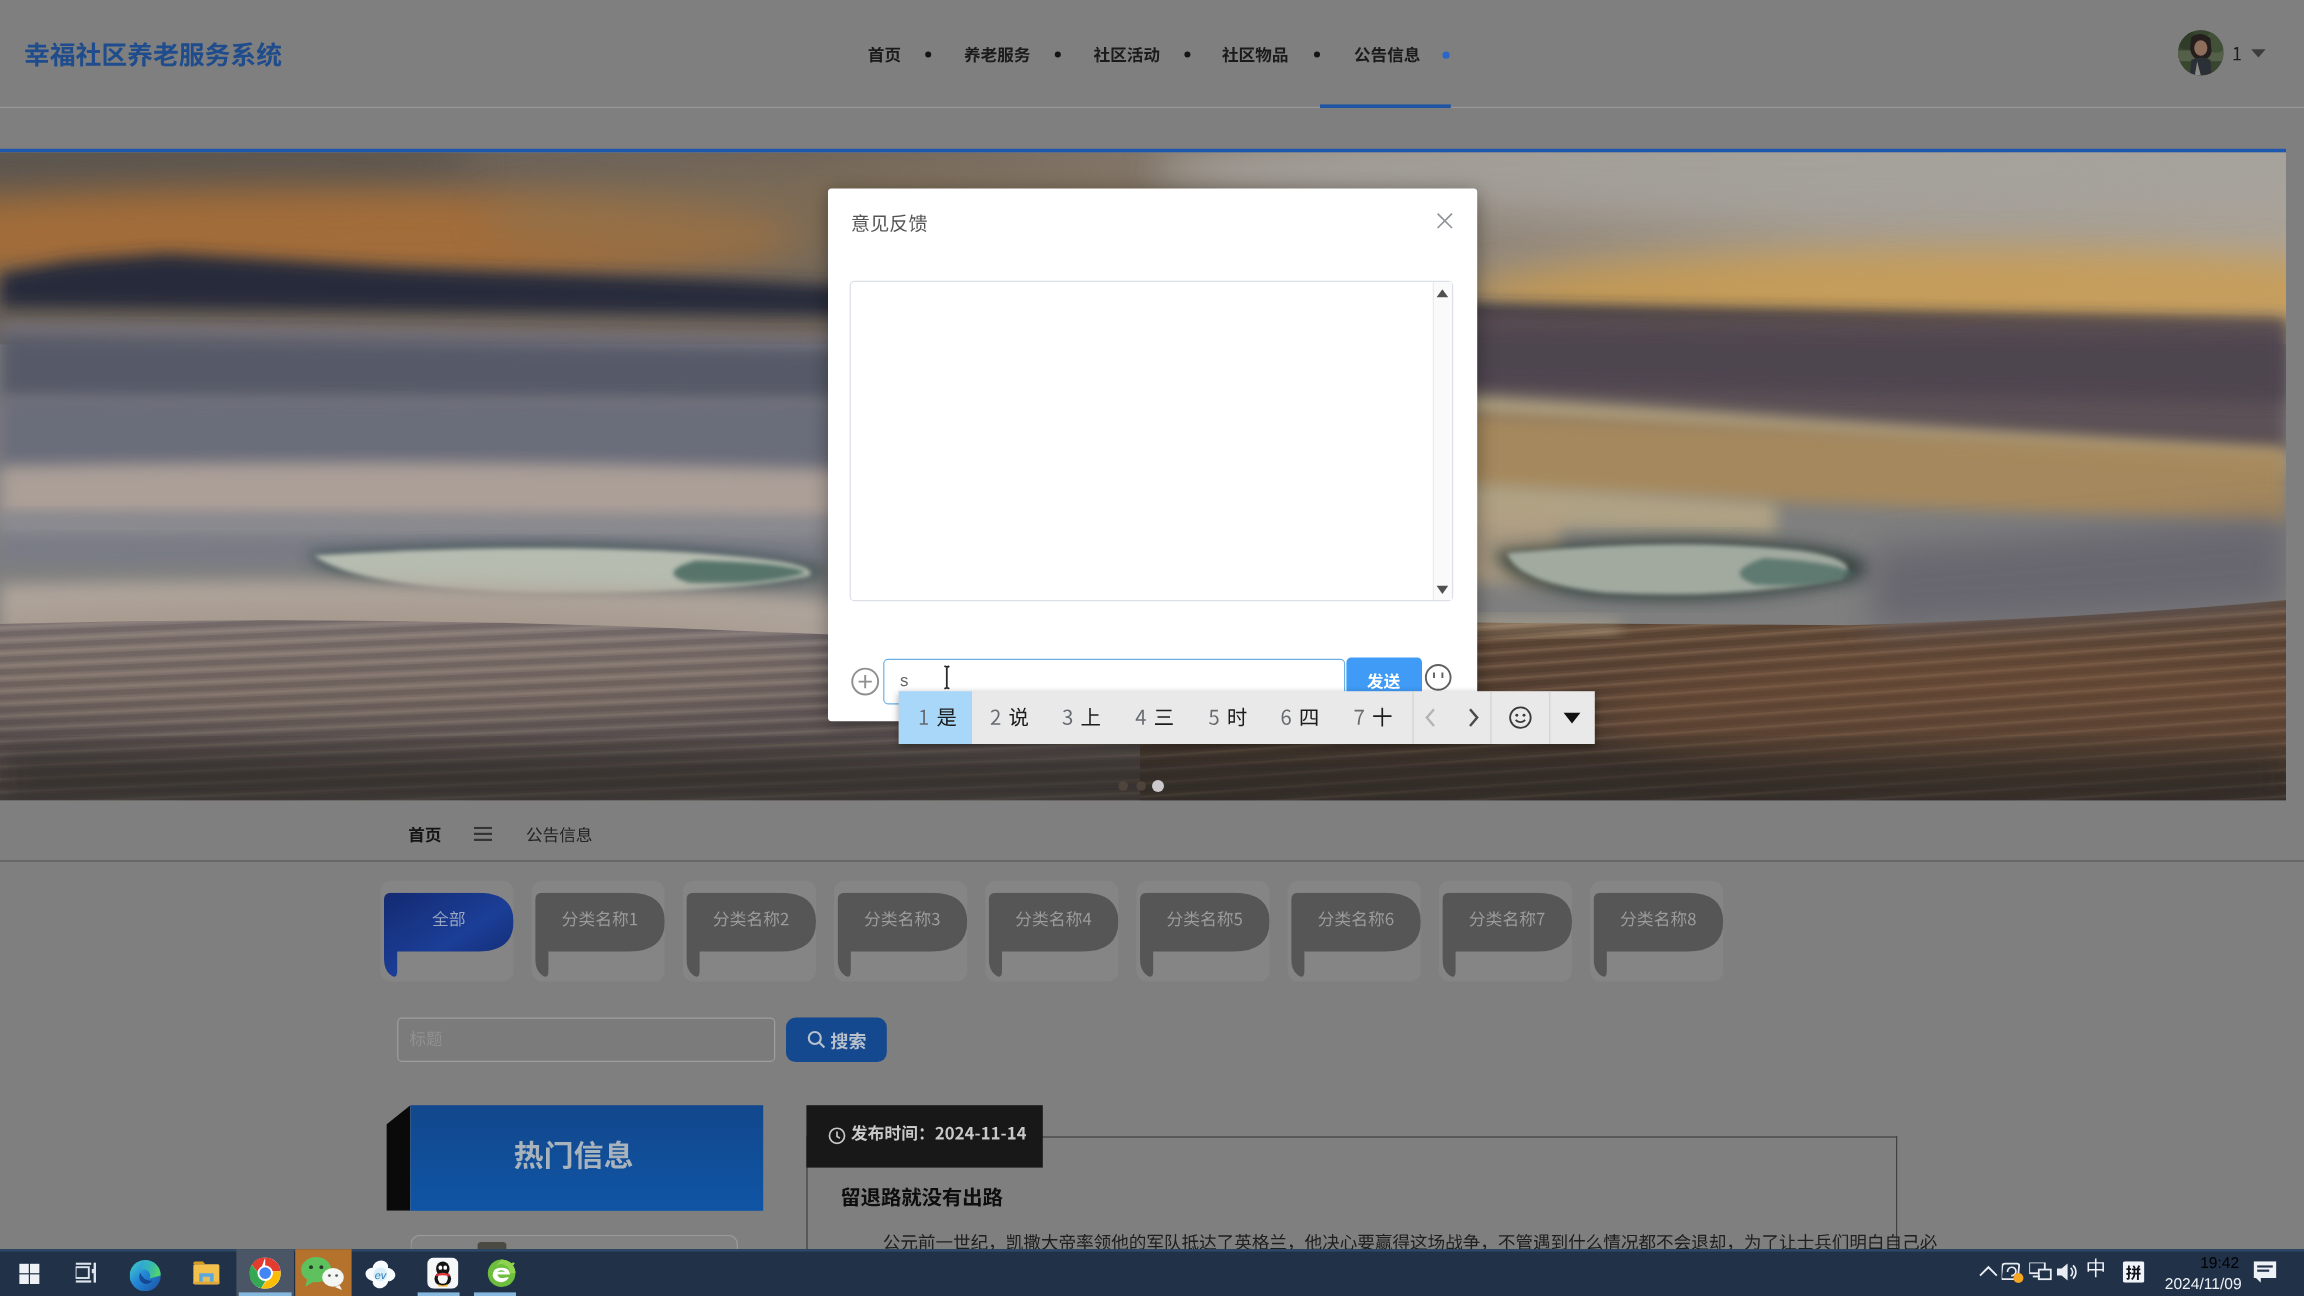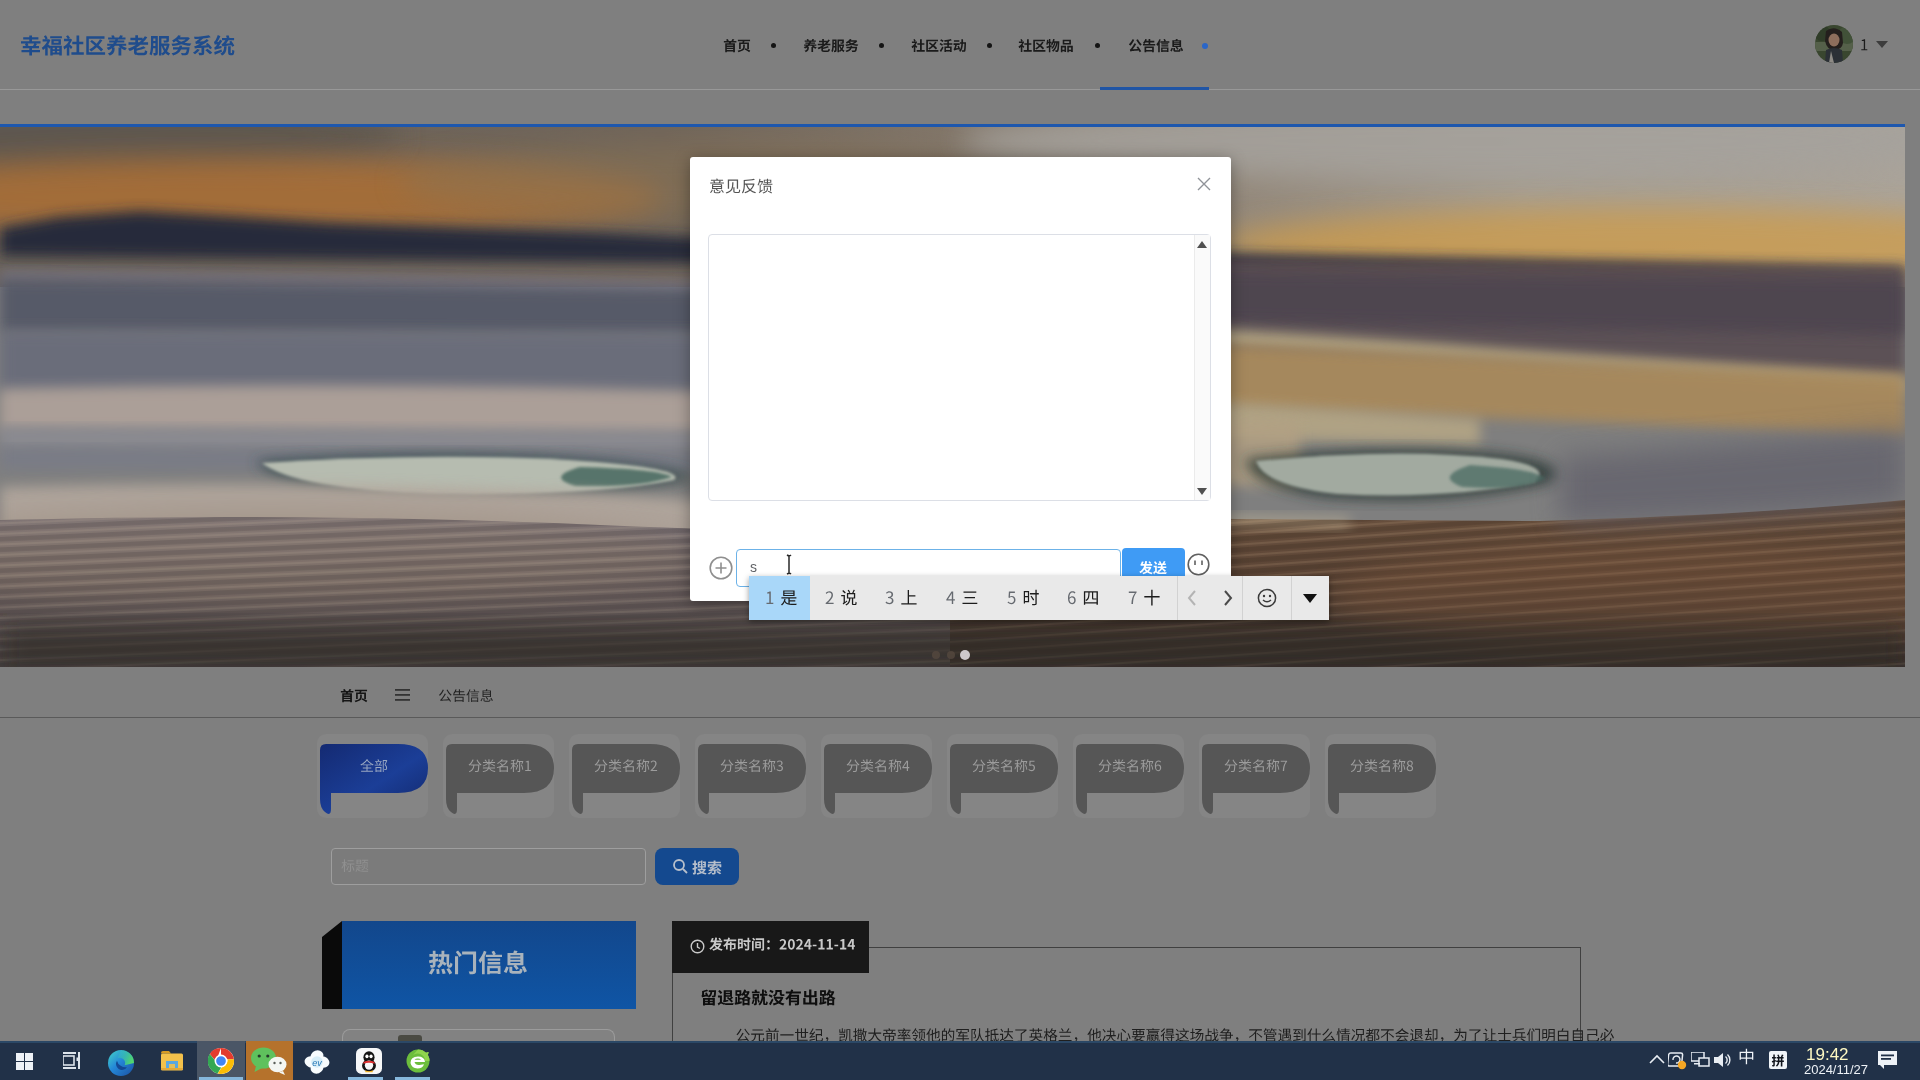--- a/index.html
+++ b/index.html
@@ -416,22 +416,22 @@
   </svg>
 <svg class="abs" style="left:1738px;top:1046px" width="17" height="22" viewBox="0 -17 17 22">
     <path d="M7.8 -14.3V-11.2H1.6V-3.2H2.9V-4.2H7.8V1.3H9.1V-4.2H14.0V-3.2H15.3V-11.2H9.1V-14.3ZM2.9 -5.5V-10.0H7.8V-5.5ZM14.0 -5.5H9.1V-10.0H14.0Z" fill="#f0f4f8"></path>
   </svg>
 <svg class="abs" style="left:1769px;top:1051px" width="18" height="18" viewBox="0 0 18 18">
 <rect width="18" height="18" rx="2" fill="#f0f4f8"></rect>
 <g transform="translate(2.5 14.5)">
       <path d="M1.8 -11.0V-8.6H0.5V-7.1H1.8V-4.8L0.3 -4.4L0.6 -3.0L1.8 -3.3V-0.7C1.8 -0.5 1.8 -0.5 1.6 -0.5C1.5 -0.5 1.0 -0.5 0.5 -0.5C0.7 -0.1 0.9 0.6 1.0 1.0C1.8 1.0 2.4 1.0 2.8 0.7C3.2 0.5 3.3 0.0 3.3 -0.7V-3.7L4.4 -4.1L4.3 -5.5L3.3 -5.2V-7.1H4.4V-8.6H3.3V-11.0ZM9.3 -7.0V-4.9H7.9V-7.0ZM10.4 -11.1C10.1 -10.3 9.7 -9.2 9.3 -8.4H7.1L8.2 -8.8C8.0 -9.4 7.5 -10.3 7.0 -11.0L5.7 -10.5C6.1 -9.8 6.5 -9.0 6.7 -8.4H5.1V-7.0H6.4V-4.9H4.7V-3.4H6.3C6.2 -2.2 5.8 -0.8 4.4 0.1C4.7 0.4 5.2 0.9 5.4 1.2C7.1 0.0 7.7 -1.8 7.9 -3.4H9.3V1.1H10.9V-3.4H12.4V-4.9H10.9V-7.0H12.1V-8.4H10.9C11.2 -9.1 11.6 -9.8 12.0 -10.5Z" fill="#10141c"></path>
     </g>
   </svg>
-<div class="abs" style="left:1806px;top:1045px;width:60px;height:14px;color:#fef9c3;font-size:17px;text-align:left">19:42</div>
-<div class="abs" style="left:1793px;top:1062px;width:86px;height:14px;color:#eef2f7;font-size:13px;text-align:center">2024/11/27</div>
+<div class="abs" style="left:1806px;top:1045px;width:60px;height:14px;color:#000000;font-size:13px;text-align:right">19:42</div>
+<div class="abs" style="left:1793px;top:1062px;width:86px;height:14px;color:#eef2f7;font-size:13px;text-align:center">2024/11/09</div>
 <svg class="abs" style="left:1878px;top:1051px" width="19" height="18" viewBox="0 0 19 18">
 <path d="M0 0 L19 0 L19 14 L6 14 L6 18 L2 14 L0 14 Z" fill="#eef2f7"></path>
 <rect x="3" y="3.5" width="13" height="1.8" fill="#213148"></rect>
     <rect x="3" y="7" width="10" height="1.8" fill="#213148"></rect>
   </svg>
 <div class="abs" style="left:690px;top:157px;width:541px;height:444px;background:#fff;border-radius:3px;box-shadow:0 3px 16px rgba(0,0,0,0.35)"></div>
 <svg style="position:absolute;left:709px;top:176px" width="64" height="21" viewBox="0 -16.0 64 20.8">
     <path d="M4.8 -2.4V-0.3C4.8 0.8 5.2 1.1 6.8 1.1C7.2 1.1 9.5 1.1 9.8 1.1C11.2 1.1 11.5 0.7 11.6 -1.1C11.3 -1.2 10.9 -1.3 10.6 -1.5C10.5 -0.1 10.4 0.1 9.7 0.1C9.2 0.1 7.3 0.1 6.9 0.1C6.1 0.1 5.9 0.1 5.9 -0.3V-2.4ZM11.9 -2.2C12.7 -1.4 13.6 -0.2 13.9 0.6L14.9 0.1C14.5 -0.7 13.6 -1.8 12.8 -2.7ZM2.9 -2.5C2.5 -1.6 1.8 -0.4 1.0 0.3L2.0 0.9C2.8 0.1 3.4 -1.1 3.9 -2.1ZM4.2 -5.2H11.9V-4.0H4.2ZM4.2 -7.1H11.9V-6.0H4.2ZM3.0 -7.9V-3.2H7.1L6.5 -2.7C7.4 -2.2 8.5 -1.4 9.0 -0.9L9.8 -1.6C9.3 -2.1 8.3 -2.8 7.5 -3.2H13.1V-7.9ZM5.4 -11.3H10.6C10.4 -10.8 10.1 -10.2 9.8 -9.7H6.1C6.0 -10.1 5.7 -10.8 5.4 -11.3ZM7.1 -13.3C7.3 -13.0 7.5 -12.6 7.6 -12.3H1.9V-11.3H5.2L4.3 -11.1C4.5 -10.6 4.8 -10.1 4.9 -9.7H1.2V-8.7H14.9V-9.7H11.1C11.3 -10.1 11.6 -10.6 11.8 -11.1L10.9 -11.3H14.1V-12.3H9.0C8.8 -12.7 8.5 -13.2 8.2 -13.6Z M24.3 -4.8V-0.8C24.3 0.5 24.8 0.9 26.3 0.9C26.6 0.9 28.8 0.9 29.2 0.9C30.6 0.9 31.0 0.3 31.2 -2.2C30.8 -2.3 30.3 -2.5 30.0 -2.7C30.0 -0.5 29.9 -0.2 29.1 -0.2C28.6 -0.2 26.8 -0.2 26.4 -0.2C25.6 -0.2 25.5 -0.3 25.5 -0.8V-4.8ZM23.2 -9.8C23.1 -4.2 22.9 -1.1 16.7 0.3C17.0 0.5 17.3 1.0 17.4 1.3C23.9 -0.3 24.3 -3.8 24.5 -9.8ZM18.8 -12.5V-3.4H20.1V-11.3H27.8V-3.4H29.1V-12.5Z M44.9 -13.3C42.6 -12.6 38.3 -12.2 34.7 -12.1V-7.8C34.7 -5.3 34.6 -1.8 32.9 0.6C33.2 0.8 33.7 1.1 33.9 1.3C35.6 -1.1 35.9 -4.8 35.9 -7.4H37.0C37.7 -5.3 38.8 -3.5 40.2 -2.1C38.8 -1.1 37.1 -0.3 35.4 0.1C35.7 0.4 36.0 0.9 36.1 1.2C37.9 0.7 39.6 -0.2 41.1 -1.3C42.5 -0.2 44.2 0.6 46.2 1.1C46.4 0.8 46.7 0.3 47.0 0.1C45.0 -0.4 43.4 -1.1 42.0 -2.1C43.7 -3.6 44.9 -5.6 45.6 -8.3L44.8 -8.6L44.6 -8.6H35.9V-11.0C39.4 -11.2 43.3 -11.6 45.9 -12.3ZM44.1 -7.4C43.4 -5.6 42.4 -4.1 41.1 -2.9C39.8 -4.1 38.9 -5.6 38.2 -7.4Z M54.7 -6.4V-1.4H55.8V-5.4H61.0V-1.4H62.1V-6.4ZM58.7 -0.6C60.0 -0.1 61.6 0.7 62.4 1.3L63.0 0.4C62.2 -0.2 60.6 -0.9 59.3 -1.4ZM57.8 -4.6V-3.1C57.8 -1.8 57.2 -0.5 53.6 0.4C53.8 0.6 54.1 1.1 54.3 1.3C58.0 0.4 58.9 -1.3 58.9 -3.0V-4.6ZM50.4 -13.4C50.1 -11.0 49.4 -8.7 48.5 -7.2C48.7 -7.1 49.2 -6.7 49.4 -6.5C49.9 -7.4 50.4 -8.6 50.8 -9.9H52.8C52.6 -9.1 52.3 -8.3 52.0 -7.7L52.9 -7.4C53.3 -8.2 53.8 -9.6 54.2 -10.8L53.5 -11.0L53.3 -11.0H51.1C51.2 -11.7 51.4 -12.4 51.5 -13.2ZM50.4 1.2C50.6 0.9 51.0 0.5 53.8 -1.6C53.7 -1.8 53.5 -2.3 53.4 -2.6L51.7 -1.3V-7.7H50.7V-1.2C50.7 -0.4 50.1 0.1 49.7 0.4C50.0 0.5 50.3 0.9 50.4 1.2ZM54.8 -12.4V-9.3H57.9V-8.3H53.9V-7.3H63.4V-8.3H59.0V-9.3H62.3V-12.4H59.0V-13.4H57.9V-12.4ZM55.8 -11.5H57.9V-10.1H55.8ZM59.0 -11.5H61.2V-10.1H59.0Z" fill="#555555"></path>
   </svg>
 <svg class="abs" style="left:1197px;top:177px" width="14" height="14" viewBox="0 0 14 14">

